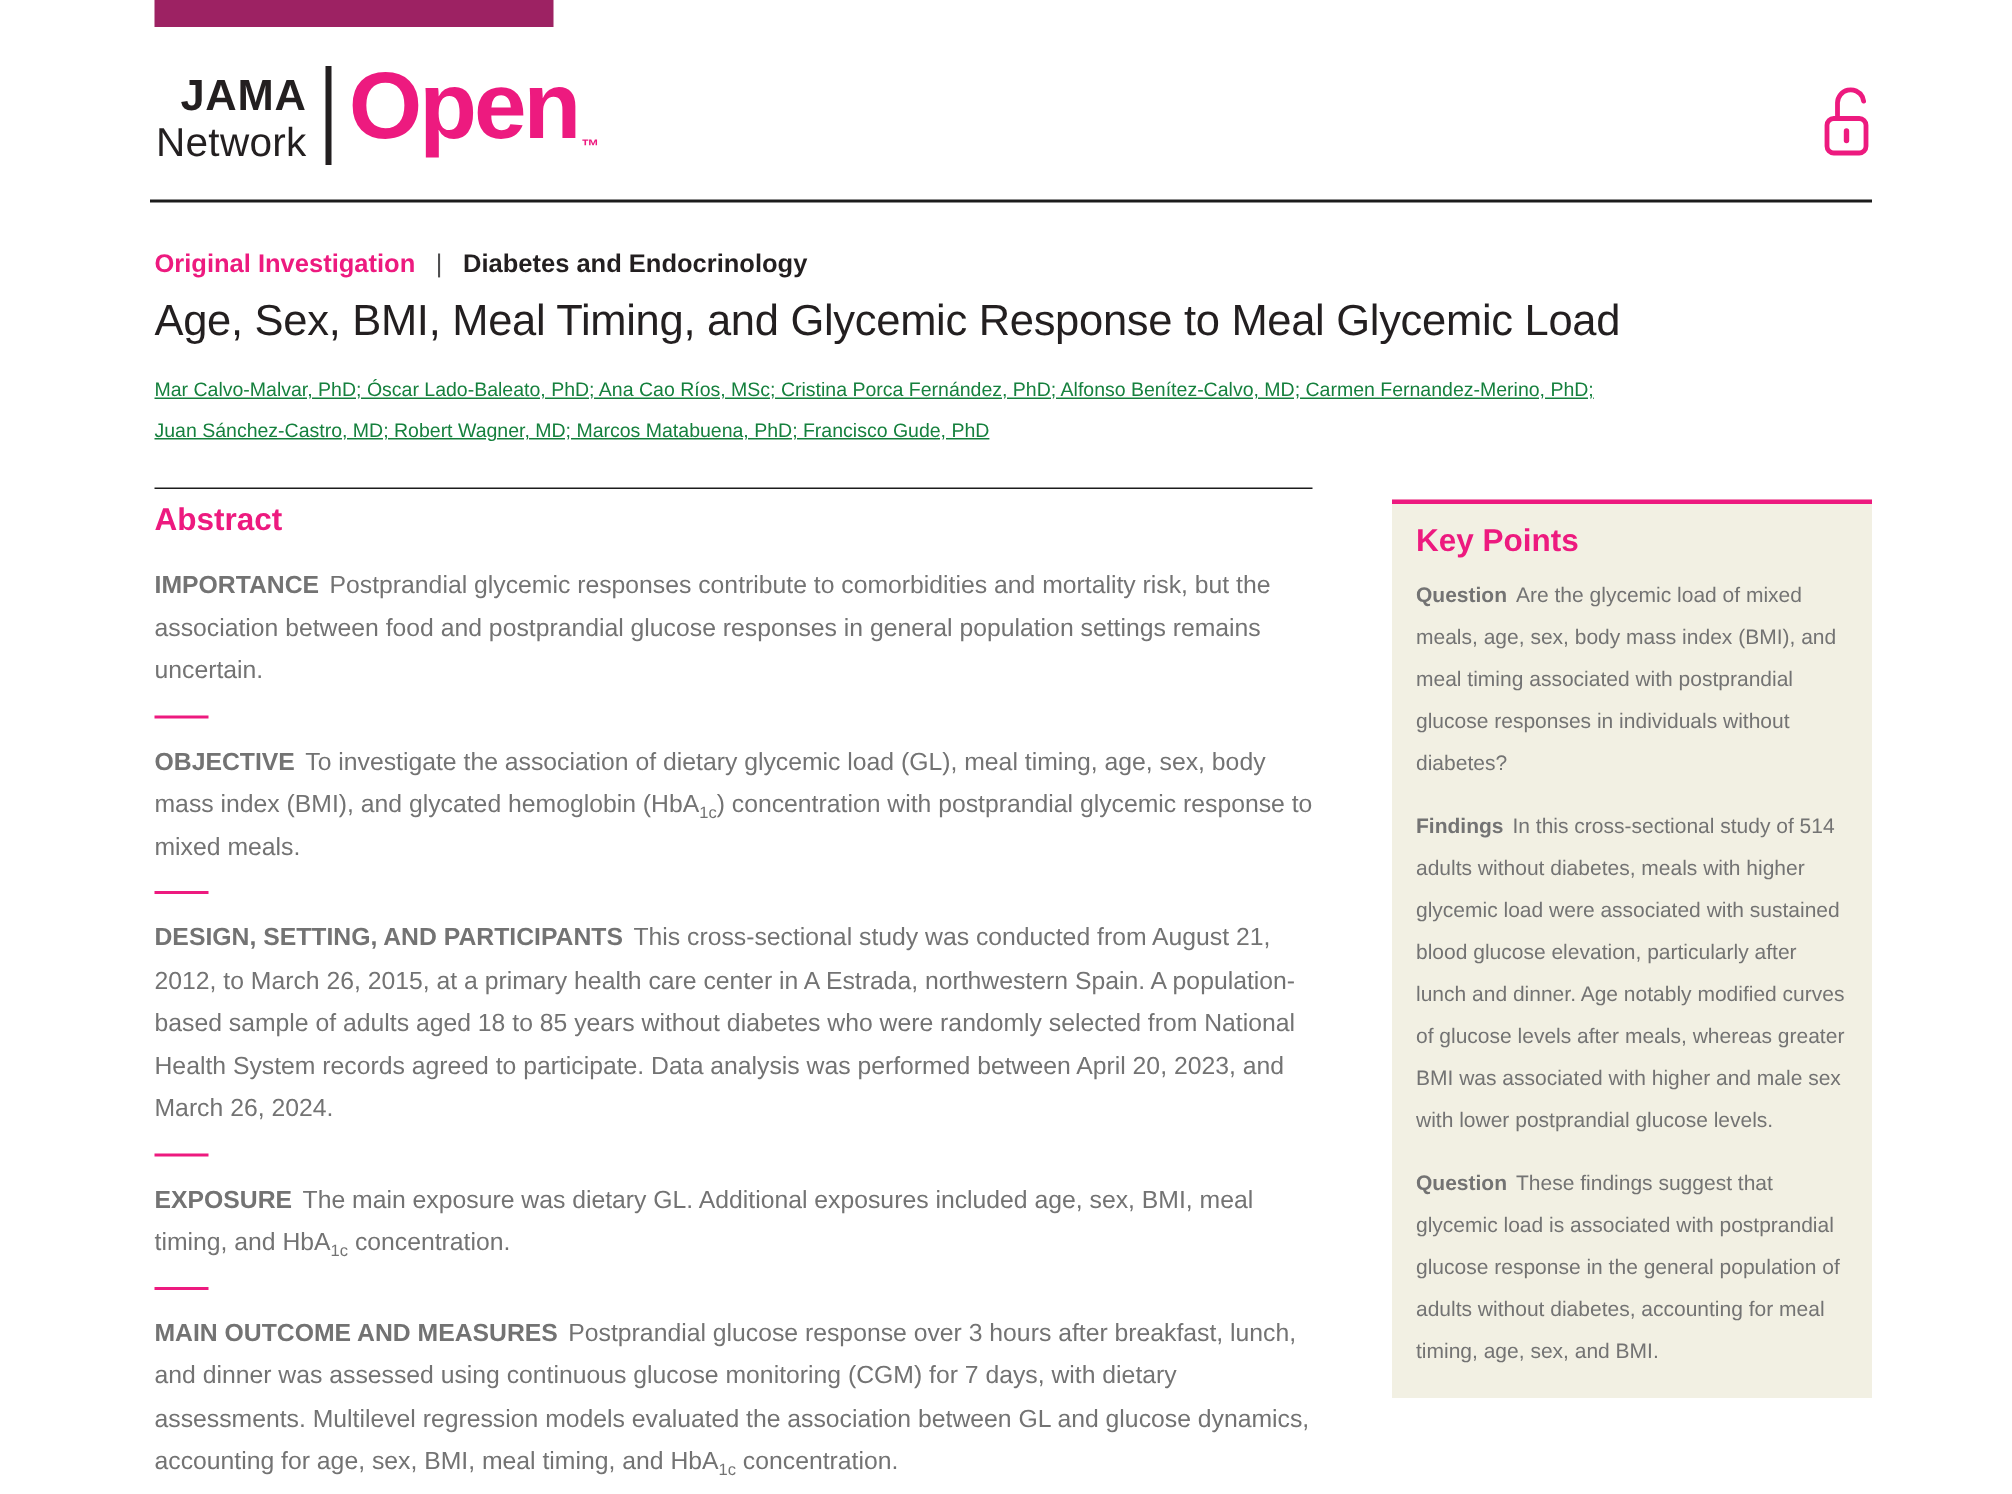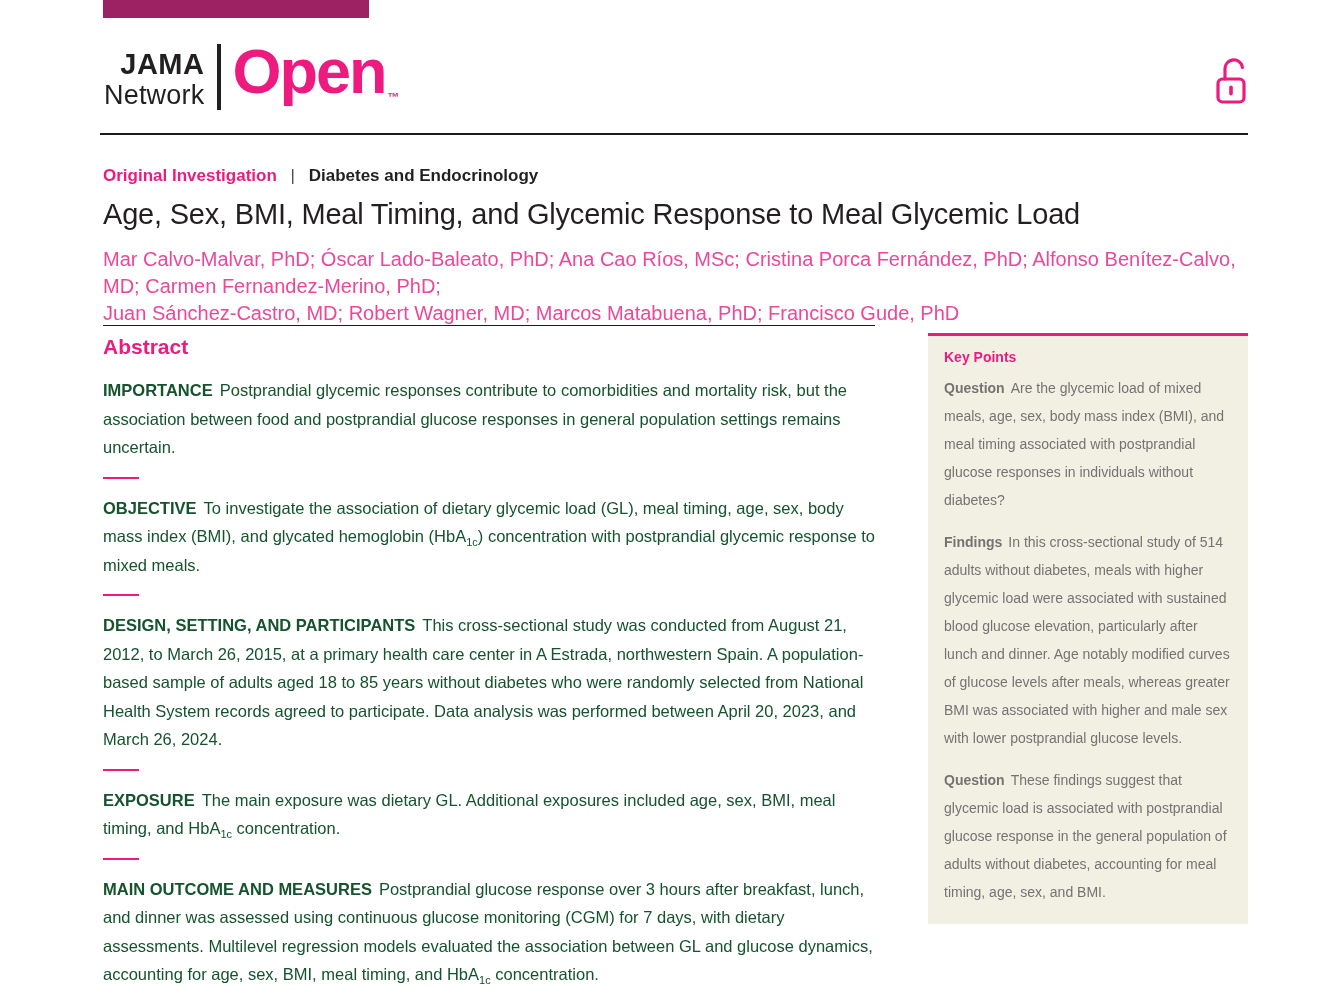--- a/index.html
+++ b/index.html
@@ -41,41 +41,41 @@
   
   .article-head { position: absolute; left: 103px; top: 166px; width: 1145px; }
   .kicker { font-size: 17px; font-weight: 700; }
   .kicker-cat { color: #ed1a7f; }
   .kicker-sep { color: #4d4d4f; font-weight: 400; margin: 0 9px; }
   .kicker-topic { color: #231f20; }
   .title {
     margin-top: 12px; font-size: 29px; font-weight: 400;
     letter-spacing: -0.2px; color: #231f20;
   }
-  .authors { margin-top: 15px; font-size: 20px; line-height: 27px; color: #ec4899; }
+  .authors { margin-top: 15px; font-size: 13px; line-height: 27px; color: #15803d; text-decoration: underline; }
 
   
   .columns {
     position: absolute; left: 103px; top: 325px; width: 1145px;
     display: flex; gap: 53px; align-items: flex-start;
   }
   .left-col { width: 772px; border-top: 1px solid #1c1c1c; }
   .abstract-heading { color: #ed1a7f; font-size: 21px; font-weight: 700; margin: 9px 0 17px; }
-  .para { font-size: 16.5px; line-height: 28.5px; color: #14532d; margin: 0; }
+  .para { font-size: 16.5px; line-height: 28.5px; color: #737373; margin: 0; }
   .para .label { font-weight: 700; margin-right: 7px; }
   sub { font-size: 11px; line-height: 0; }
   .divider { width: 36px; height: 2px; background: #ed1a7f; margin: 15px 0; }
 
   
   .right-col { width: 320px; margin-top: 8px; }
   .kp {
     background: #f2f0e3; border-top: 3px solid #ed1a7f;
     padding: 9px 16px 18px;
   }
-  .kp-heading { color: #ed1a7f; font-size: 14px; font-weight: 700; margin: 4px 0 9px; }
+  .kp-heading { color: #ed1a7f; font-size: 21px; font-weight: 700; margin: 4px 0 9px; }
   .kp-para { font-size: 14px; line-height: 28px; margin: 0 0 14px; color: #737373; }
   .kp-para:last-child { margin-bottom: 0; }
   .kp-para .label { font-weight: 700; margin-right: 6px; }
 </style>
 </head>
 <body>
 
 <div class="page">
 
   <div class="topbar"></div>

